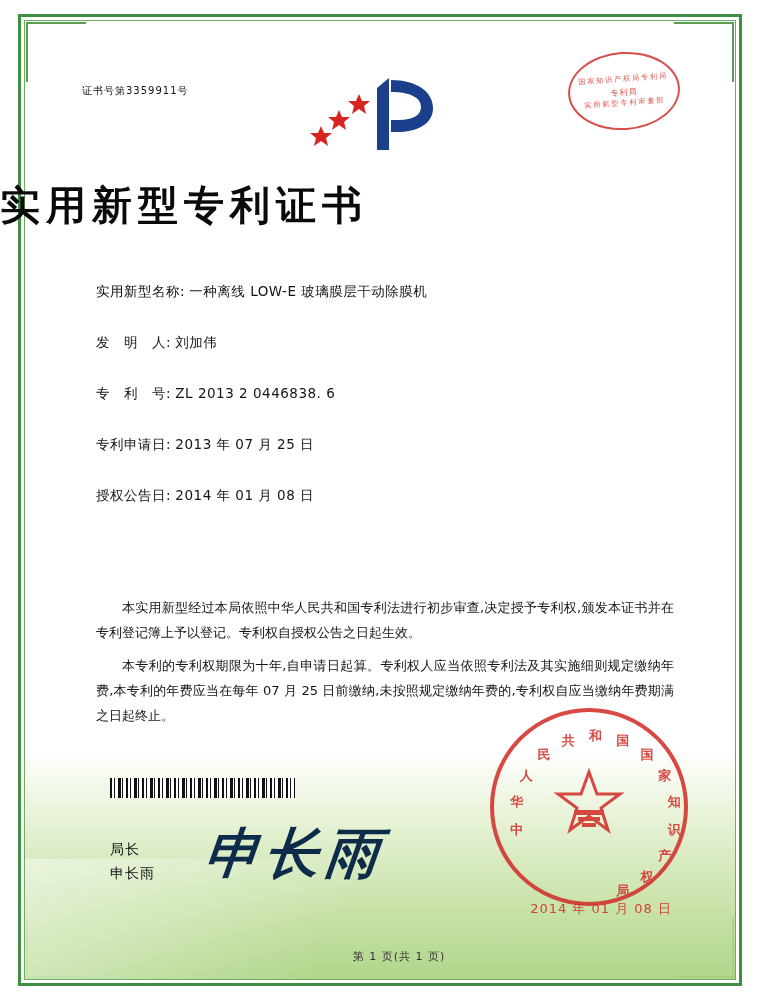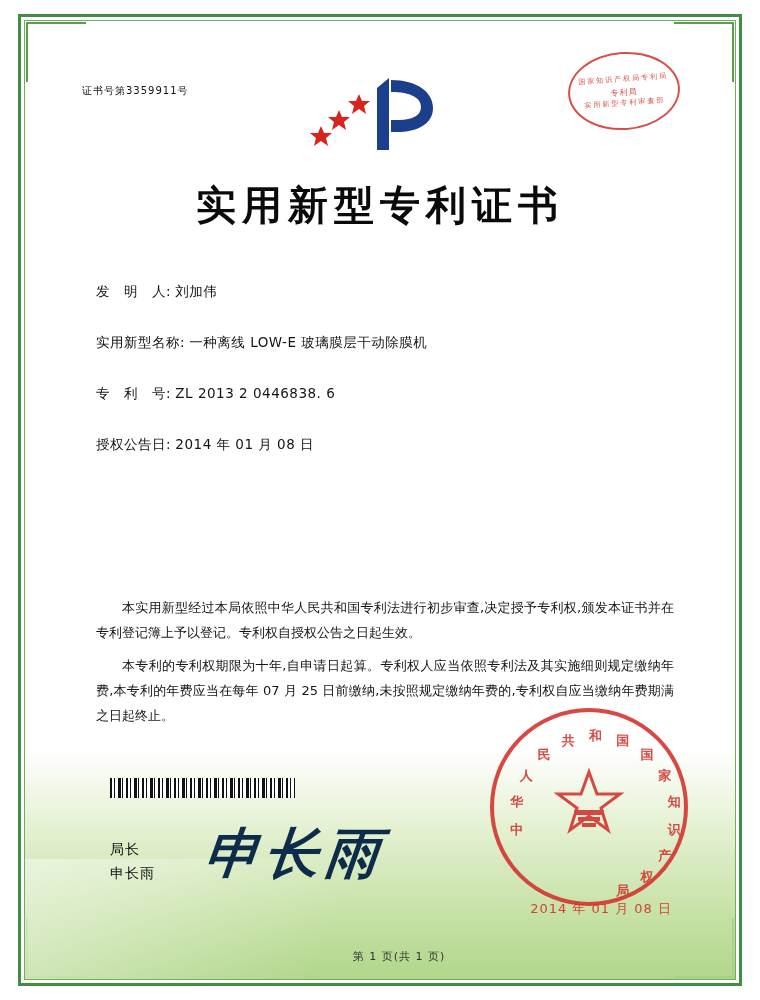--- a/index.html
+++ b/index.html
@@ -130,21 +130,20 @@
     width: 150px;
     height: 86px;
   }
 
   
   .title {
     position: absolute;
     left: 0;
     right: 0;
     top: 178px;
-    text-align: center;
     font-size: 40px;
     font-weight: bold;
     letter-spacing: 6px;
     color: #0a0a0a;
     font-family: "DejaVu Sans", sans-serif;
   }
 
   
   .fields {
     position: absolute;
@@ -317,30 +316,34 @@
 
       <path d="M72 78 L72 16 L84 6 L84 78 Z" fill="#1b3f8b"></path>
       <path d="M86 8 C112 8 128 20 128 36 C128 52 112 60 92 60 L86 60 L86 48 L94 48 C108 48 116 43 116 35 C116 26 106 20 86 20 Z" fill="#1b3f8b"></path>
     </svg>
   </div>
 
   <div class="title">实用新型专利证书</div>
 
   <div class="fields">
     <div class="field">
+      <span class="lbl">实用新型名称:</span>
+      <span class="val">一种离线 LOW-E 玻璃膜层干动除膜机</span>
+    </div>
+    <div class="field">
       <span class="lbl">发　明　人:</span>
       <span class="val">刘加伟</span>
     </div>
     <div class="field">
-      <span class="lbl">实用新型名称:</span>
-      <span class="val">一种离线 LOW-E 玻璃膜层干动除膜机</span>
-    </div>
-    <div class="field">
       <span class="lbl">专　利　号:</span>
       <span class="val">ZL 2013 2 0446838. 6</span>
+    </div>
+    <div class="field">
+      <span class="lbl">专利申请日:</span>
+      <span class="val">2013 年 07 月 25 日</span>
     </div>
     <div class="field">
       <span class="lbl">授权公告日:</span>
       <span class="val">2014 年 01 月 08 日</span>
     </div>
   </div>
 
   <div class="body-text">
     <p>本实用新型经过本局依照中华人民共和国专利法进行初步审查,决定授予专利权,颁发本证书并在专利登记簿上予以登记。专利权自授权公告之日起生效。</p>
     <p>本专利的专利权期限为十年,自申请日起算。专利权人应当依照专利法及其实施细则规定缴纳年费,本专利的年费应当在每年 07 月 25 日前缴纳,未按照规定缴纳年费的,专利权自应当缴纳年费期满之日起终止。</p>

